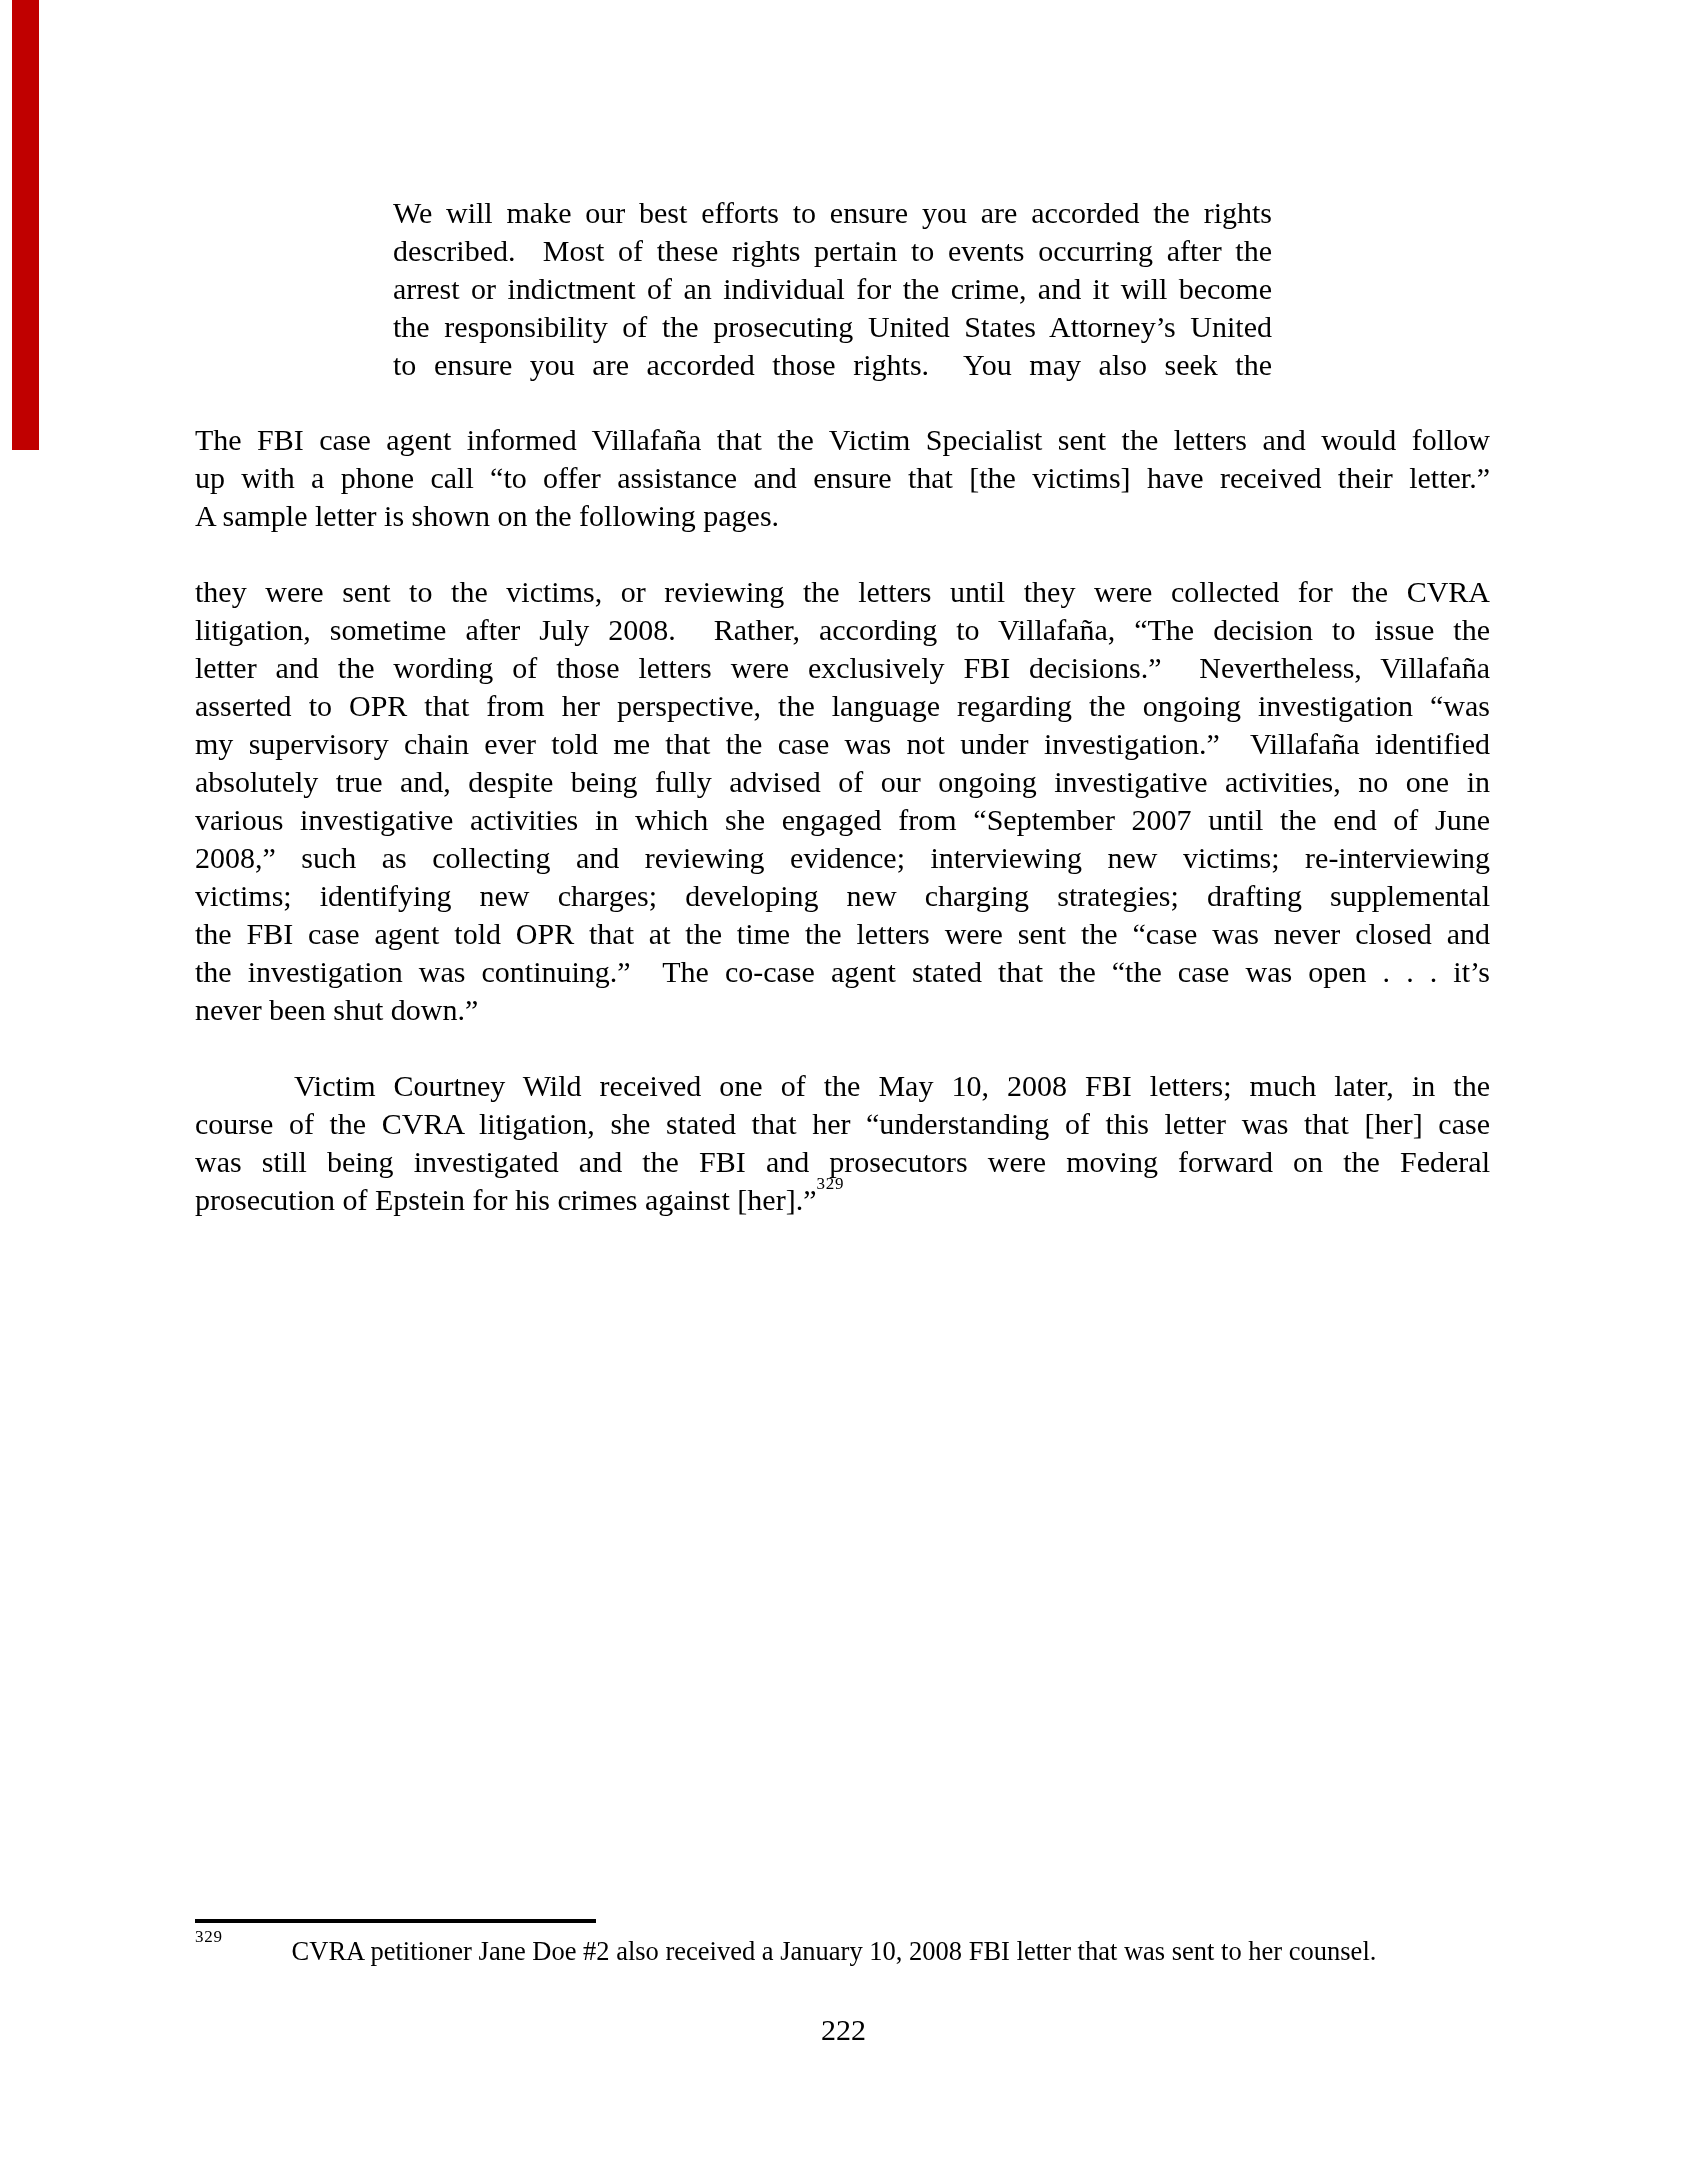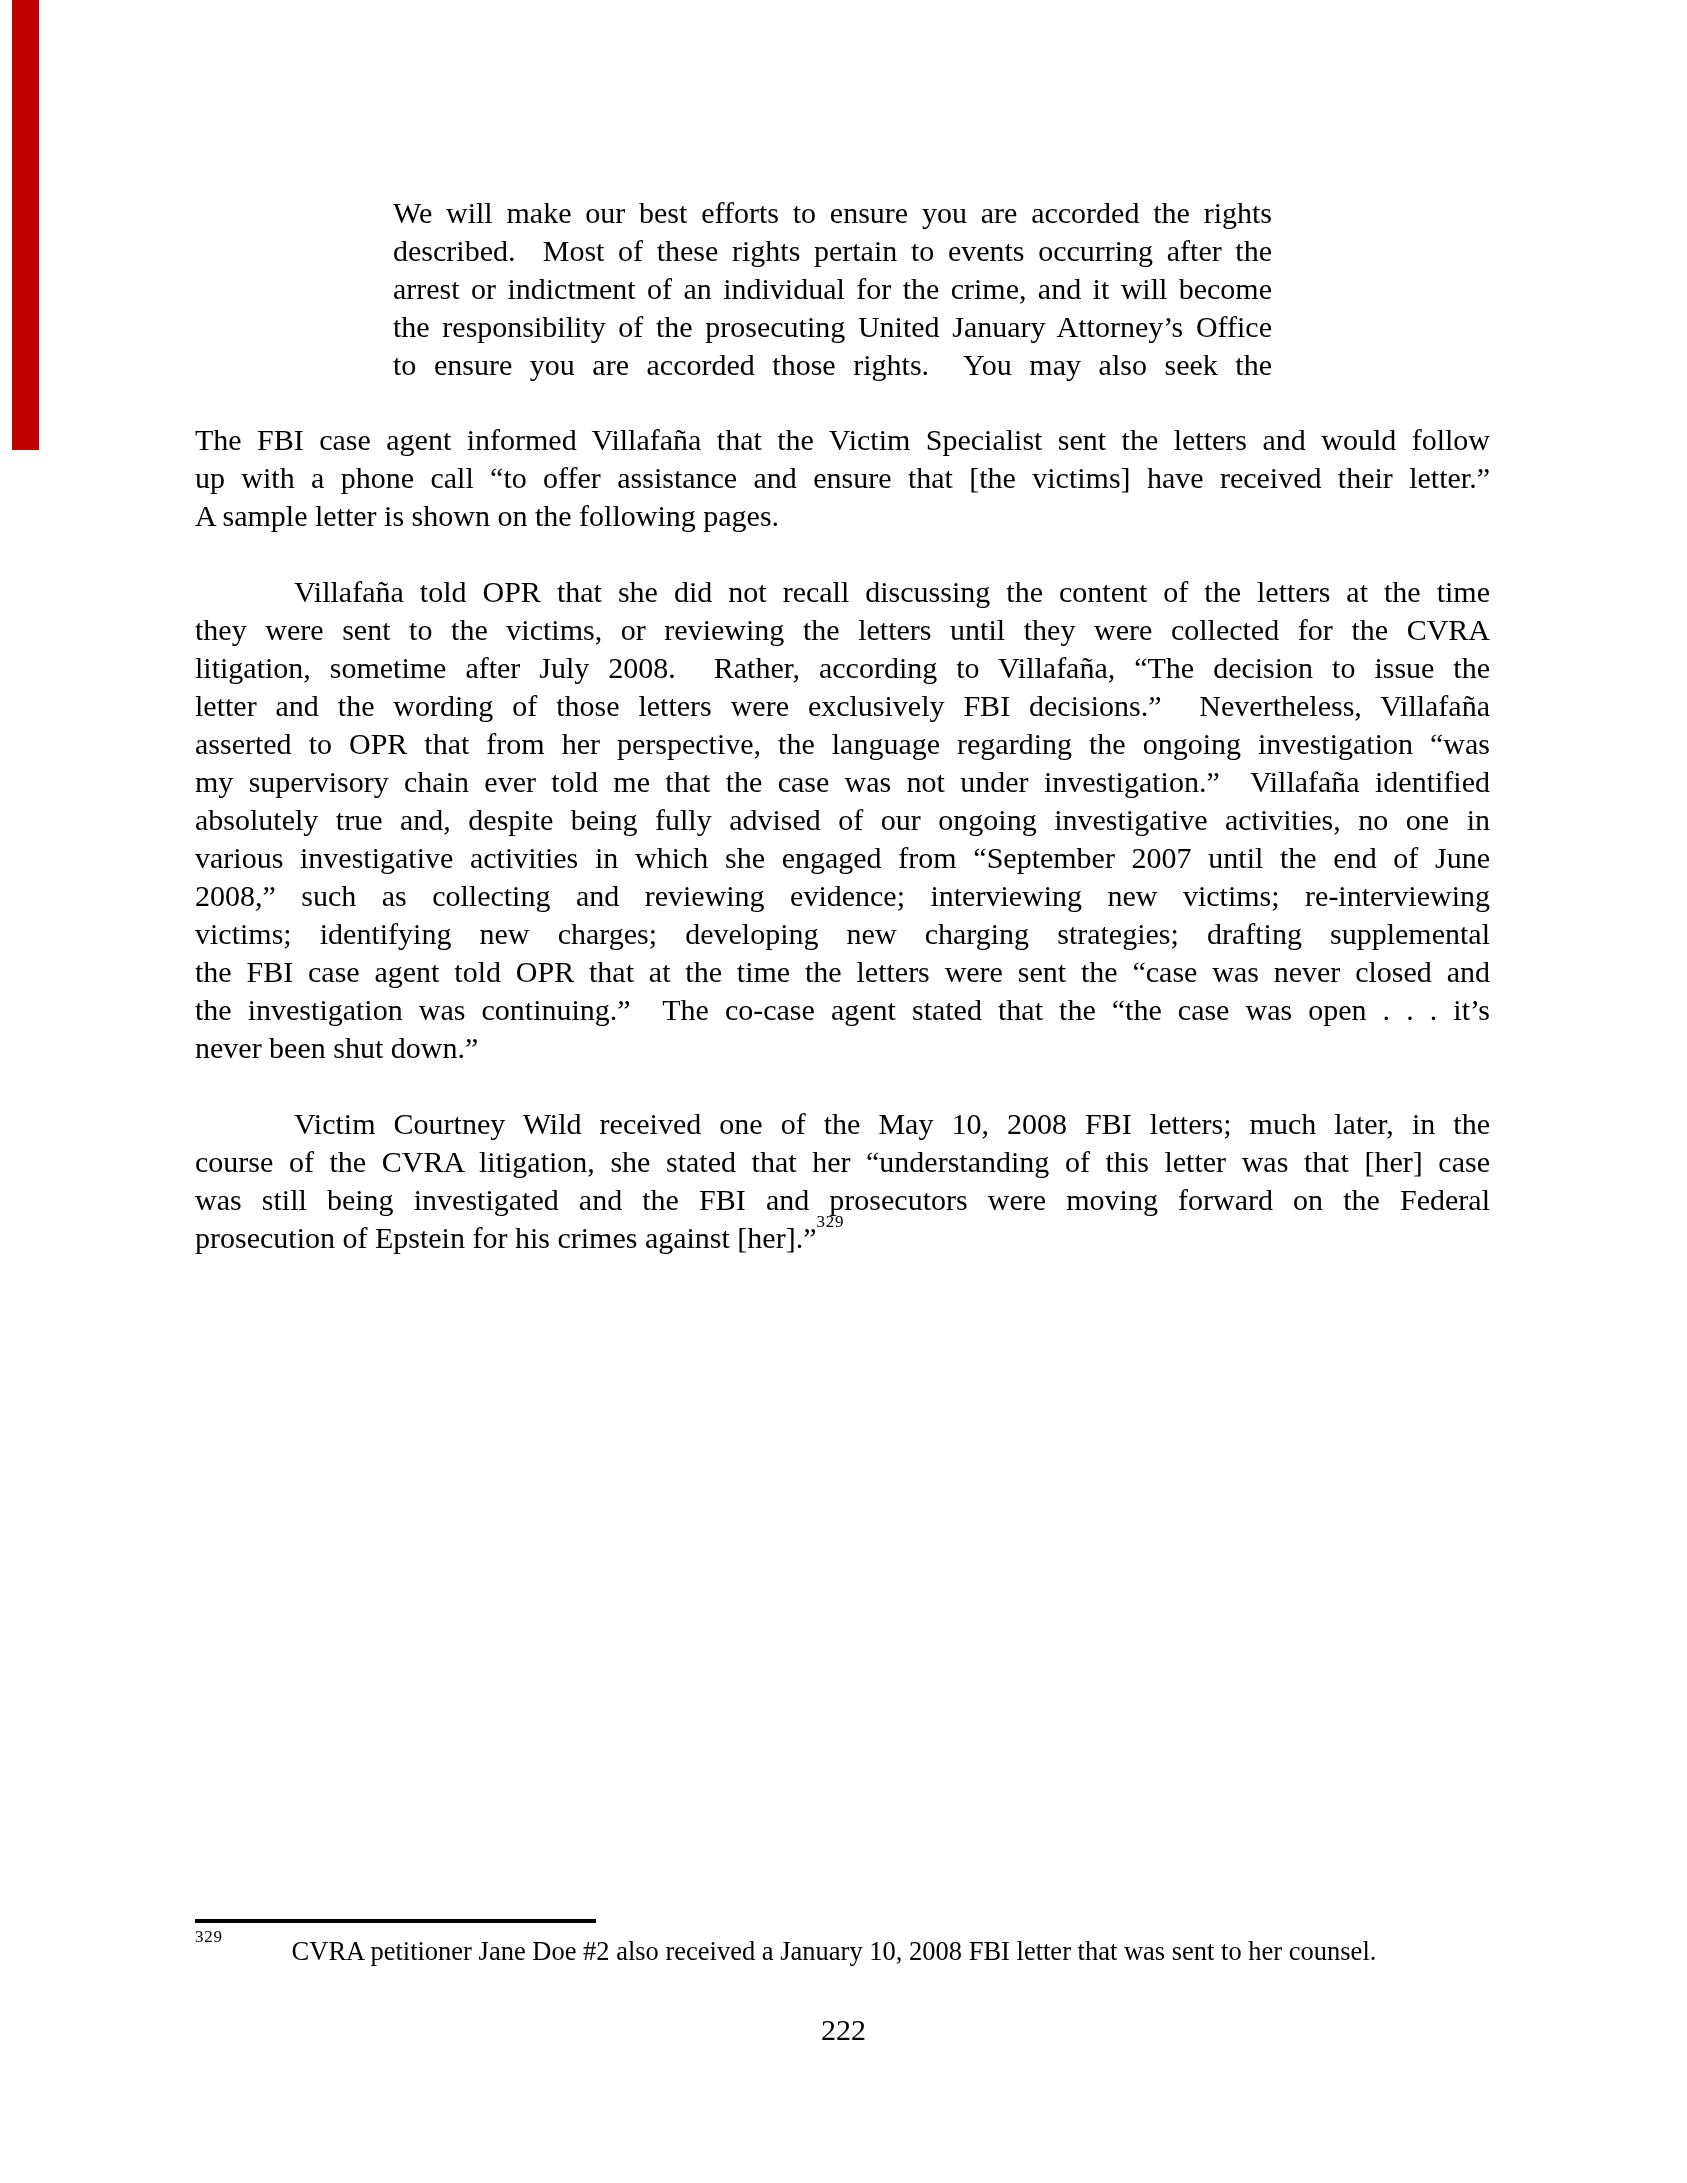--- a/index.html
+++ b/index.html
@@ -77,30 +77,29 @@
 
 <div class="page">
 
   <div class="red-bar" style="background: rgb(192, 0, 0);"></div>
 
   <main class="content" id="content">
       <div class="block quote">
         <div class="line first">We will make our best efforts to ensure you are accorded the rights</div>
         <div class="line">described.&nbsp; Most of these rights pertain to events occurring after the</div>
         <div class="line">arrest or indictment of an individual for the crime, and it will become</div>
-        <div class="line">the responsibility of the prosecuting United January Attorney’s Office</div>
+        <div class="line">the responsibility of the prosecuting United States Attorney’s United</div>
         <div class="line">to ensure you are accorded those rights.&nbsp; You may also seek the</div>
       </div>
       <div class="block para">
         <div class="line first">The FBI case agent informed Villafaña that the Victim Specialist sent the letters and would follow</div>
         <div class="line">up with a phone call “to offer assistance and ensure that [the victims] have received their letter.”</div>
         <div class="line final">A sample letter is shown on the following pages.</div>
       </div>
       <div class="block para indent">
-        <div class="line first">Villafaña told OPR that she did not recall discussing the content of the letters at the time</div>
         <div class="line">they were sent to the victims, or reviewing the letters until they were collected for the CVRA</div>
         <div class="line">litigation, sometime after July 2008.&nbsp; Rather, according to Villafaña, “The decision to issue the</div>
         <div class="line">letter and the wording of those letters were exclusively FBI decisions.”&nbsp; Nevertheless, Villafaña</div>
         <div class="line">asserted to OPR that from her perspective, the language regarding the ongoing investigation “was</div>
         <div class="line">my supervisory chain ever told me that the case was not under investigation.”&nbsp; Villafaña identified</div>
         <div class="line">absolutely true and, despite being fully advised of our ongoing investigative activities, no one in</div>
         <div class="line">various investigative activities in which she engaged from “September 2007 until the end of June</div>
         <div class="line">2008,” such as collecting and reviewing evidence; interviewing new victims; re-interviewing</div>
         <div class="line">victims; identifying new charges; developing new charging strategies; drafting supplemental</div>
         <div class="line">the FBI case agent told OPR that at the time the letters were sent the “case was never closed and</div>

